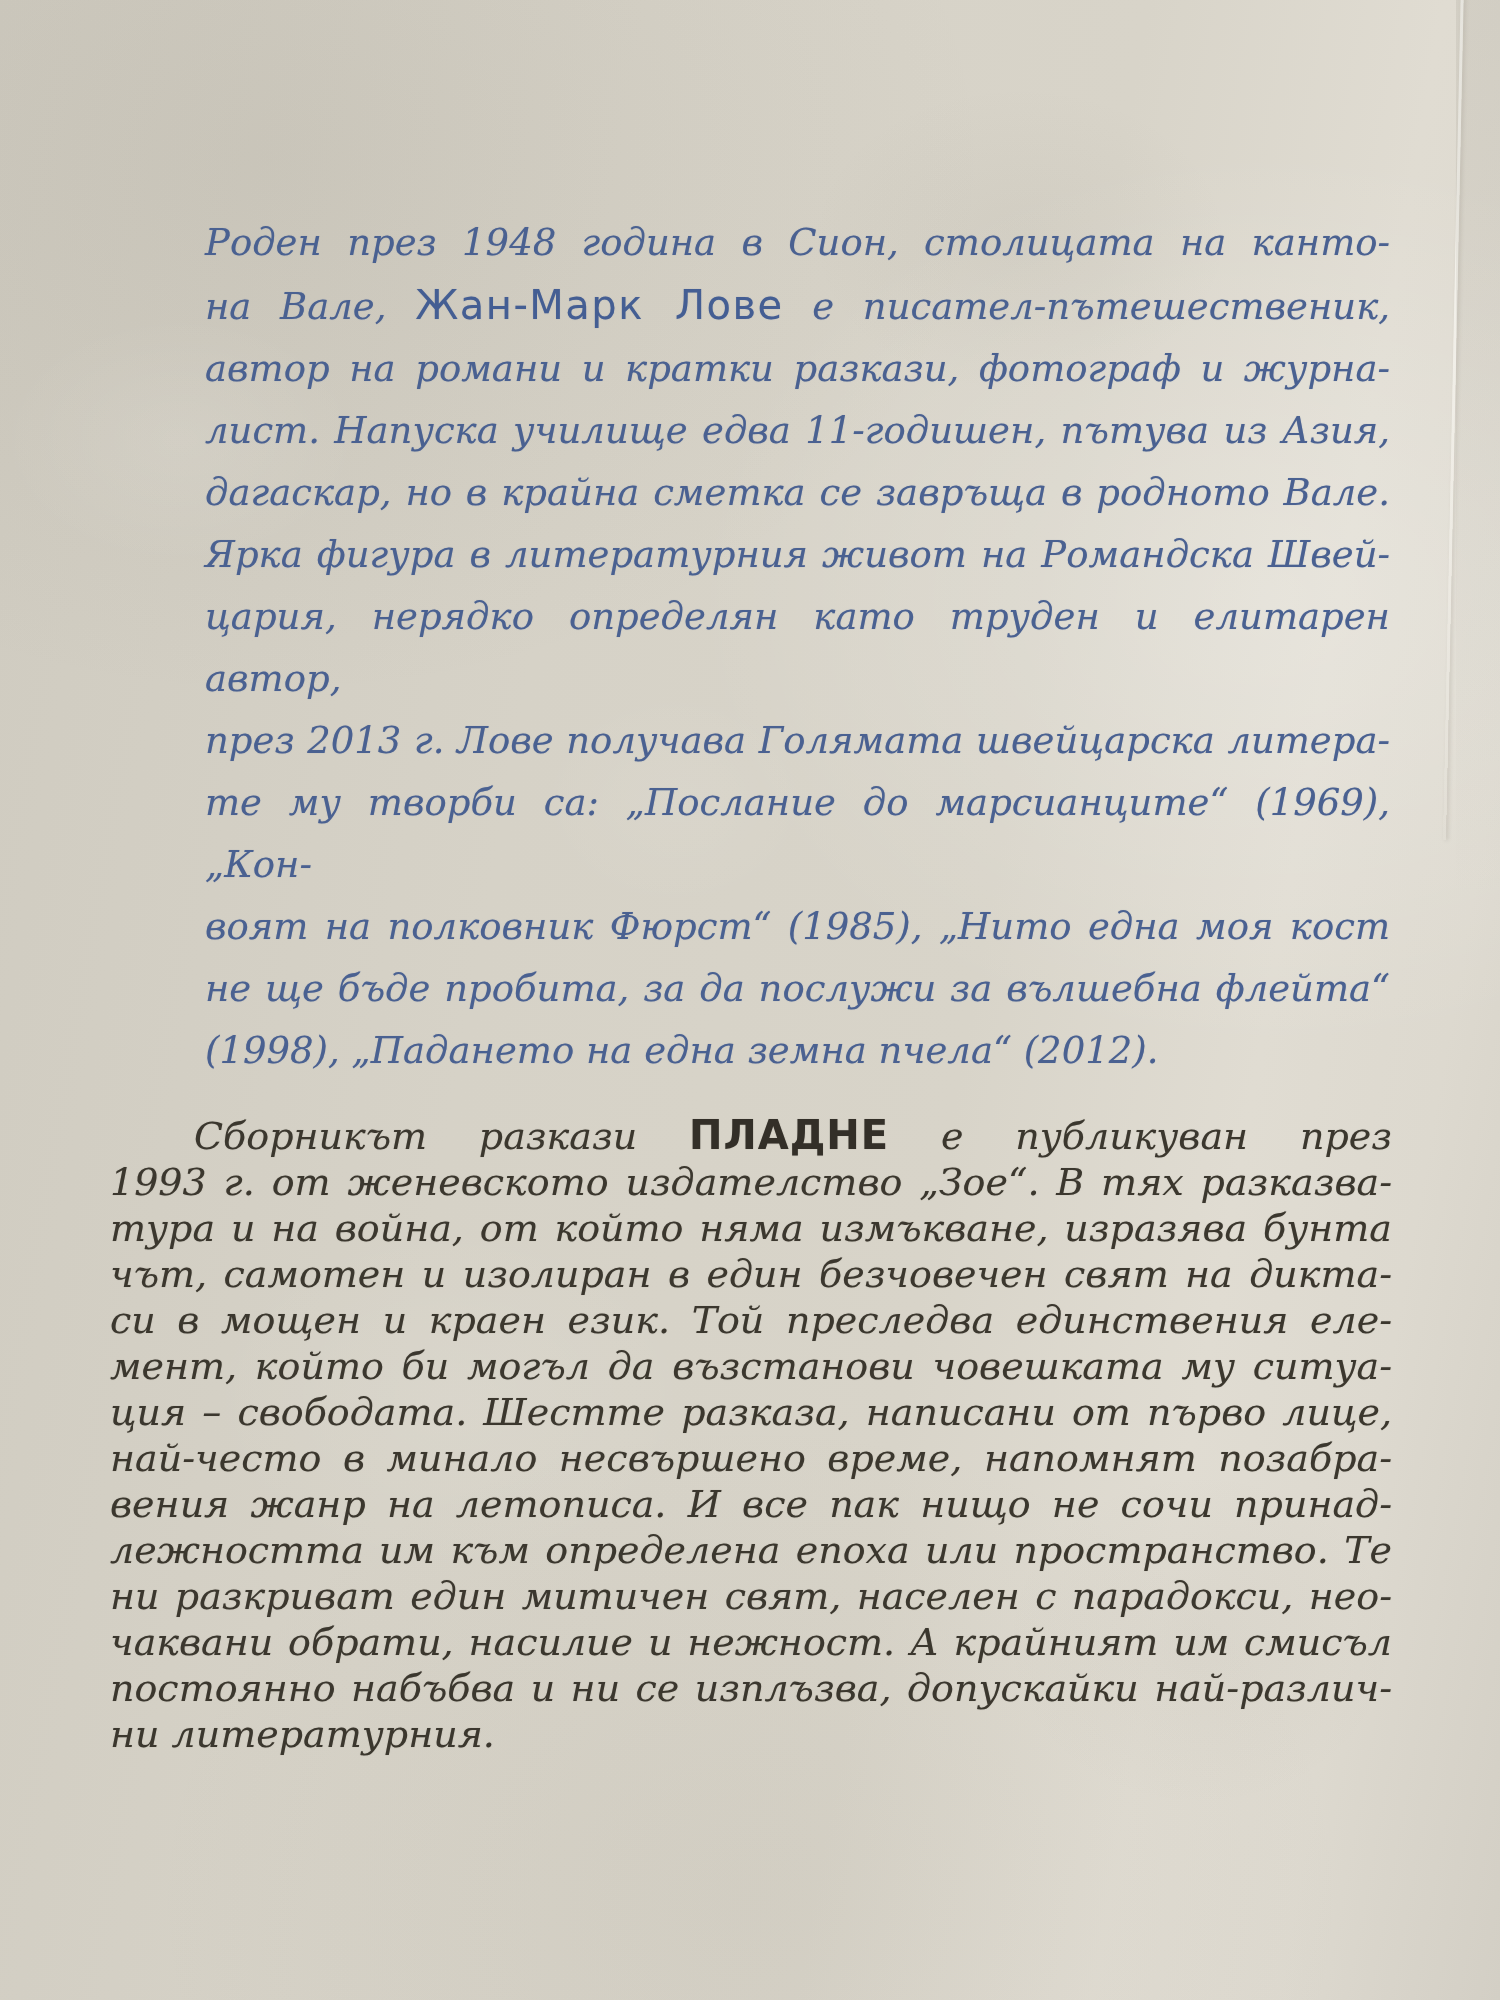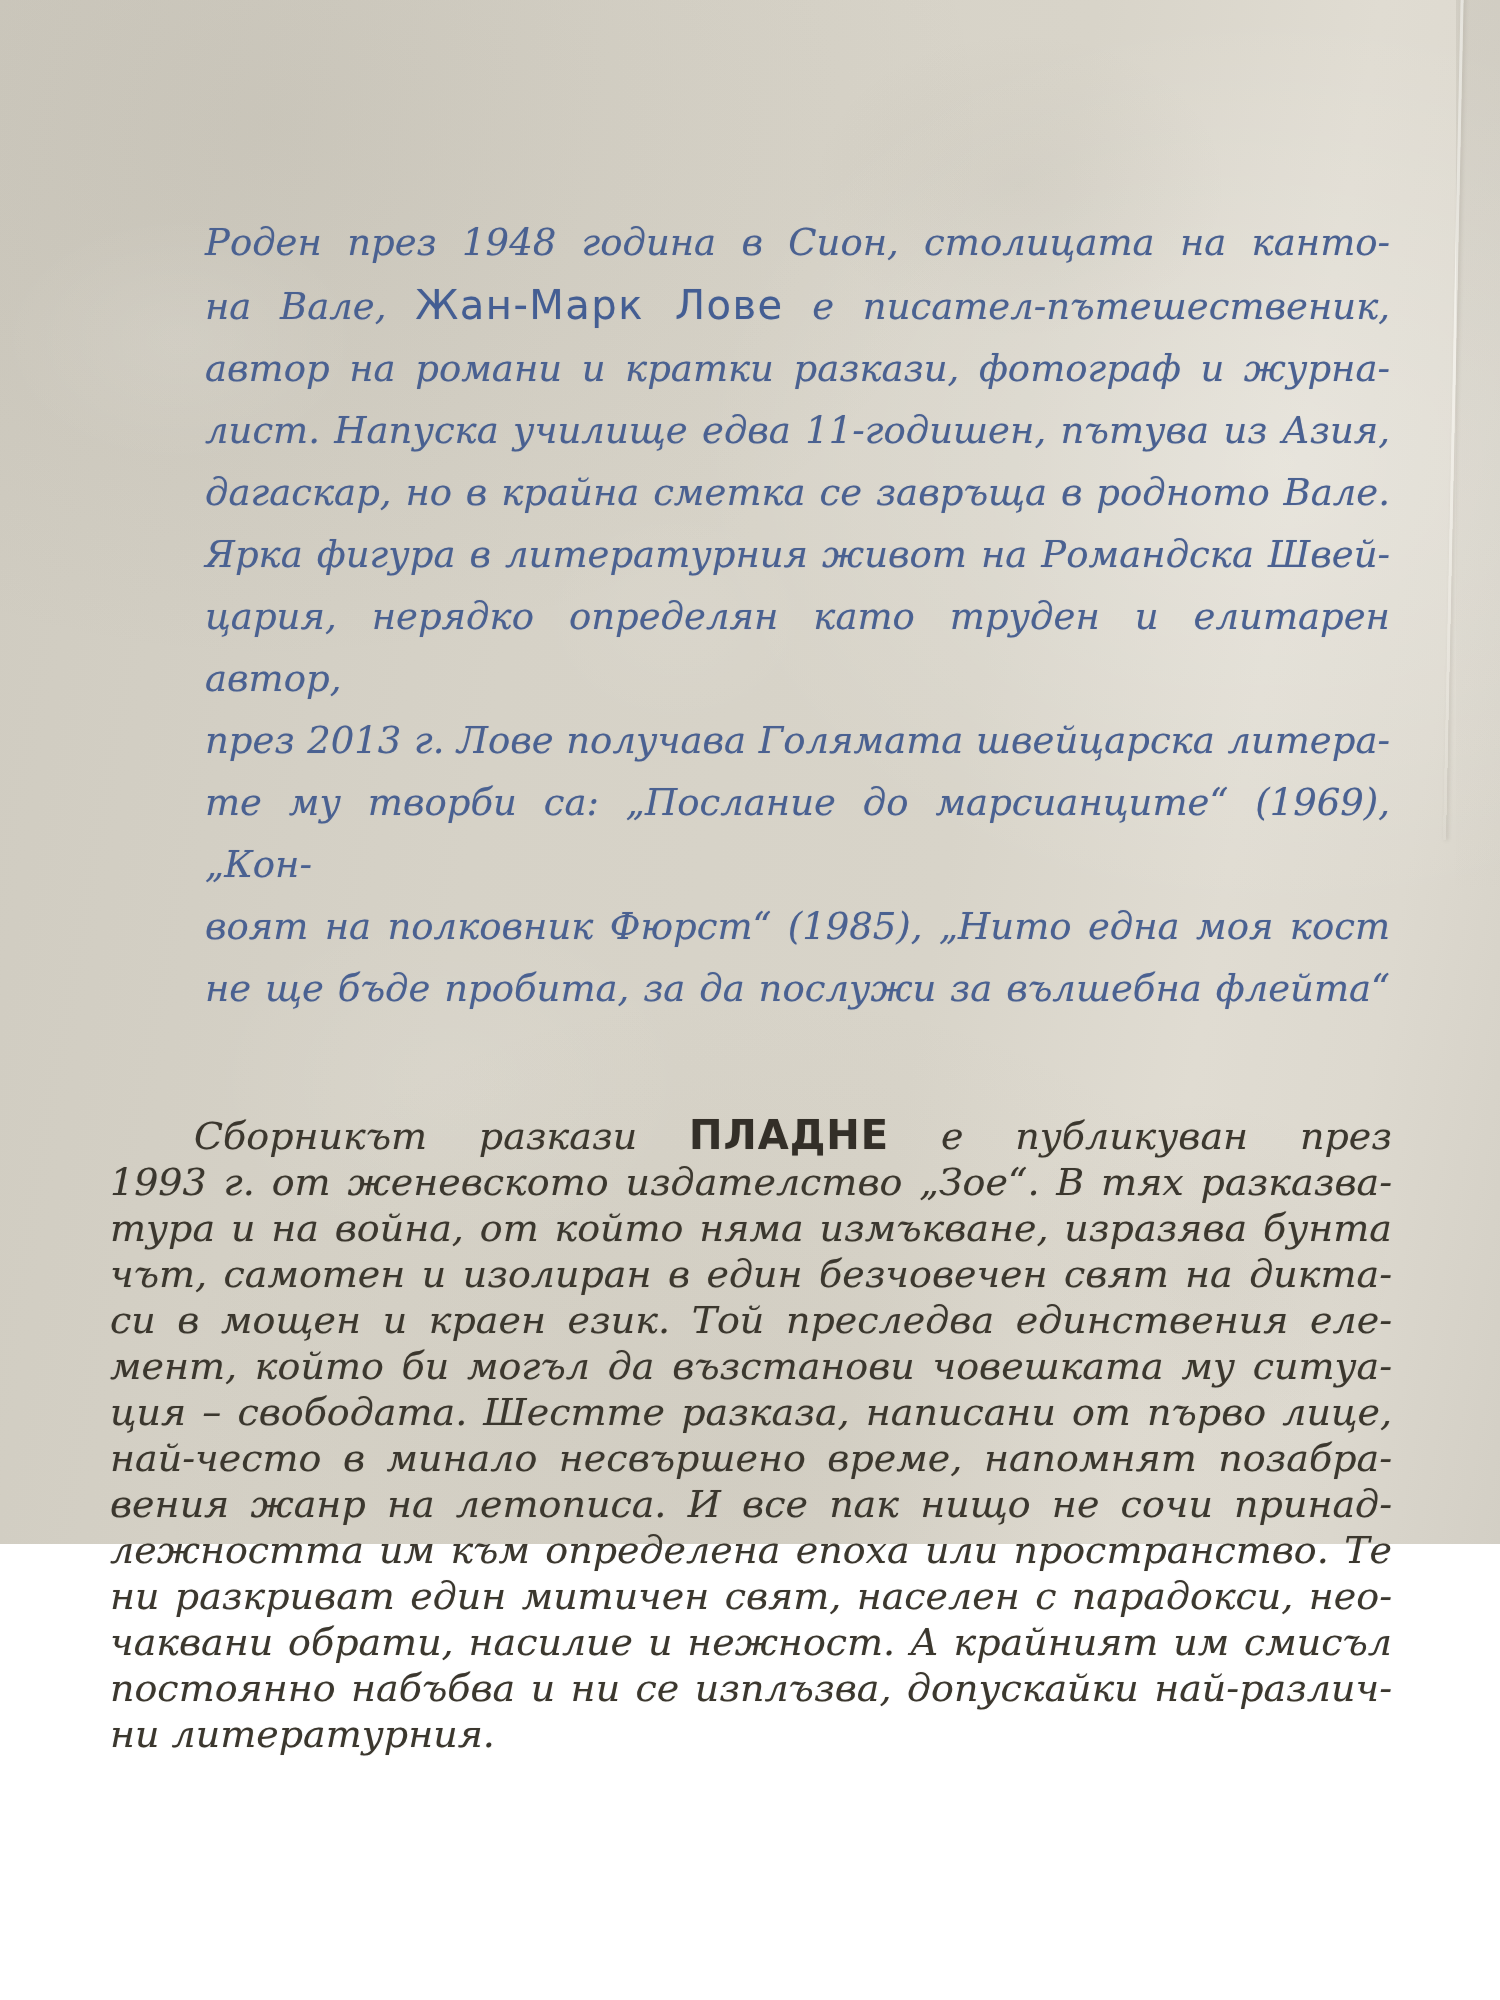--- a/index.html
+++ b/index.html
@@ -3,21 +3,21 @@
 <meta charset="utf-8">
 <style>
   html,body{margin:0;padding:0;}
   body{
     width:1500px;height:2000px;
     font-family:"DejaVu Serif", serif;
     overflow:hidden;
   }
   .page{
     position:relative;
-    width:1500px;height:1544px;
+    width:1500px;height:2000px;
     background:
       radial-gradient(1200px 900px at 18% 8%, rgba(120,114,100,0.10), rgba(0,0,0,0) 60%),
       radial-gradient(900px 700px at 85% 30%, rgba(255,255,252,0.25), rgba(0,0,0,0) 65%),
       radial-gradient(1000px 800px at 50% 95%, rgba(140,134,120,0.08), rgba(0,0,0,0) 60%),
       linear-gradient(100deg, #cfcbc0 0%, #d6d2c7 35%, #d8d4c9 62%, #e0dcd2 78%, #ddd9cf 88%, #d3cfc5 100%);
   }
   
   .page::before{
     content:"";
     position:absolute;inset:0;
@@ -90,20 +90,21 @@
     <div class="line"><span>на Вале, </span><span class="author-name">Жан-Марк Лове</span><span> е писател-пътешественик,</span></div>
     <div class="line">автор на романи и кратки разкази, фотограф и журна-</div>
     <div class="line">лист. Напуска училище едва 11-годишен, пътува из Азия,</div>
     <div class="line">дагаскар, но в крайна сметка се завръща в родното Вале.</div>
     <div class="line">Ярка фигура в литературния живот на Романдска Швей-</div>
     <div class="line">цария, нерядко определян като труден и елитарен автор,</div>
     <div class="line">през 2013 г. Лове получава Голямата швейцарска литера-</div>
     <div class="line">те му творби са: „Послание до марсианците“ (1969), „Кон-</div>
     <div class="line">воят на полковник Фюрст“ (1985), „Нито една моя кост</div>
     <div class="line">не ще бъде пробита, за да послужи за вълшебна флейта“</div>
+    <div class="line last">(1998), „Падането на една земна пчела“ (2012).</div>
   </div>
 
   <div class="para desc">
     <div class="line first"><span>Сборникът разкази </span><span class="book-title">ПЛАДНЕ</span><span> е публикуван през</span></div>
     <div class="line">1993 г. от женевското издателство „Зое“. В тях разказва-</div>
     <div class="line">тура и на война, от който няма измъкване, изразява бунта</div>
     <div class="line">чът, самотен и изолиран в един безчовечен свят на дикта-</div>
     <div class="line">си в мощен и краен език. Той преследва единствения еле-</div>
     <div class="line">мент, който би могъл да възстанови човешката му ситуа-</div>
     <div class="line">ция – свободата. Шестте разказа, написани от първо лице,</div>

